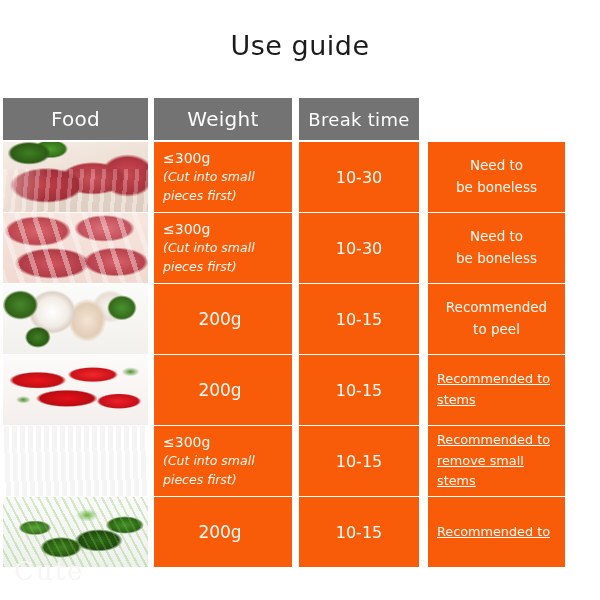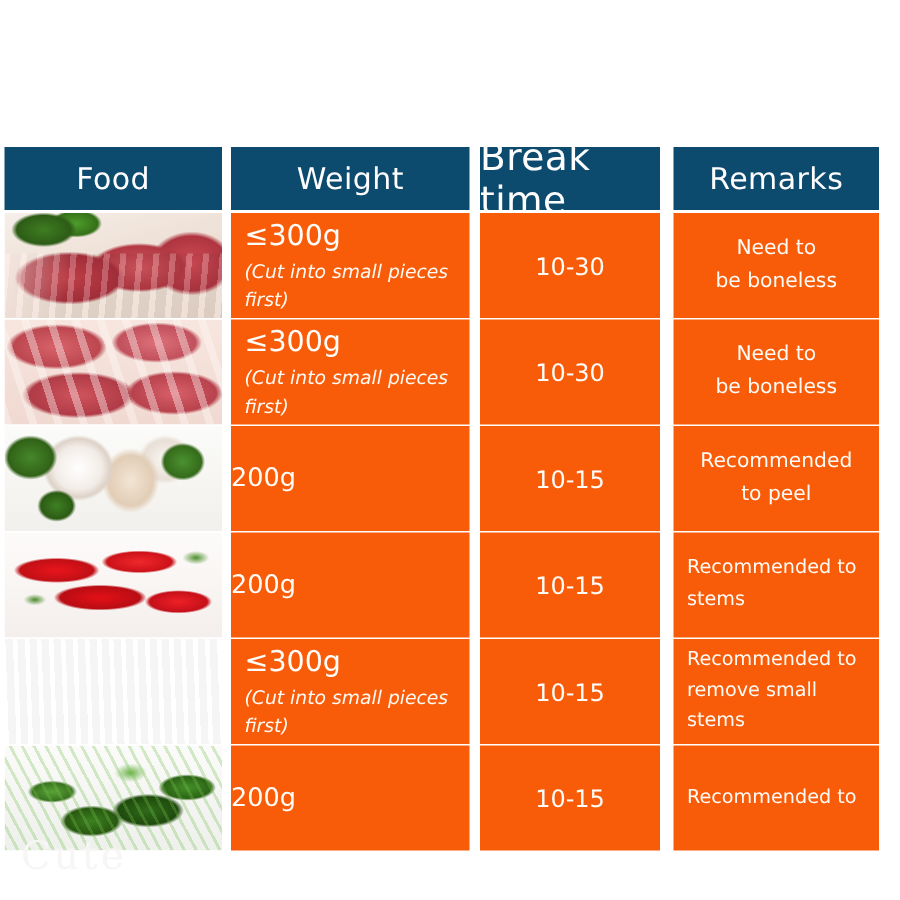--- a/index.html
+++ b/index.html
@@ -58,44 +58,46 @@
     display: flex;
     flex-direction: column;
     align-items: center;
     justify-content: center;
     box-sizing: border-box;
     overflow: hidden;
   }
 
   
   .col-food    { width: 145px; margin-right: 6px; }
-  .col-weight  { width: 159px; margin-right: 7px; }
+  .col-weight  { width: 138px; margin-right: 7px; }
   .col-break   { width: 120px; margin-right: 9px; }
   .col-remarks { width: 137px; }
 
   
   .header-row .cell {
-    background: #0c4a6e;
+    background: #737373;
     font-size: 20px;
     letter-spacing: 0.3px;
     justify-content: center;
-  }
-  .header-row .col-break { font-size: 25px; }
+    text-align: right;
+  }
+  .header-row .col-break { font-size: 18px; }
 
   
   .cell-weight {
     align-items: flex-start;
     padding-left: 9px;
     padding-right: 6px;
   }
   .cell-weight.centered {
+    align-items: center;
     padding-left: 0;
   }
   .w-main {
-    font-size: 19px;
+    font-size: 14px;
     line-height: 1.45;
     color: #fffdfa;
   }
   .w-main.big { font-size: 17px; }
   .w-sub {
     font-size: 12.5px;
     line-height: 1.5;
     font-style: italic;
     color: #fffaf4;
   }
@@ -108,20 +110,21 @@
 
   .cell-remarks {
     align-items: center;
     padding: 0 6px;
     text-align: center;
   }
   .cell-remarks.left-align {
     align-items: flex-start;
     text-align: right;
     padding-left: 9px;
+    text-decoration: underline;
   }
   .r-line {
     font-size: 13.5px;
     line-height: 1.62;
     color: #fffbf6;
     white-space: nowrap;
   }
   .r-line.sm { font-size: 12.8px; }
 
   
@@ -235,28 +238,28 @@
     color: #f7f6f4;
     letter-spacing: 2px;
     font-family: "DejaVu Serif", serif;
   }
 </style>
 </head>
 <body>
 
 <div class="page">
 
+  <div class="title">Use guide</div>
 
   <div class="table">
 
     <div class="row header-row">
       <div class="cell col-food">Food</div>
       <div class="cell col-weight">Weight</div>
       <div class="cell col-break">Break time</div>
-      <div class="cell col-remarks">Remarks</div>
     </div>
 
     <div class="row">
       <div class="cell col-food cell-food">
         <div class="photo ph-beef"></div>
       </div>
       <div class="cell col-weight cell-weight">
         <div class="w-main">≤300g</div>
         <div class="w-sub">(Cut into small pieces first)</div>
       </div>

